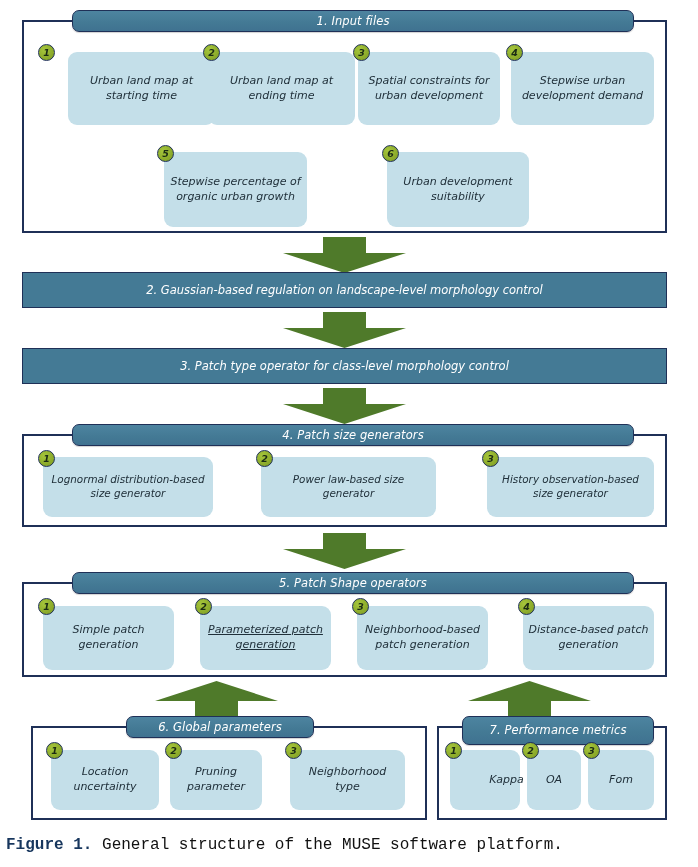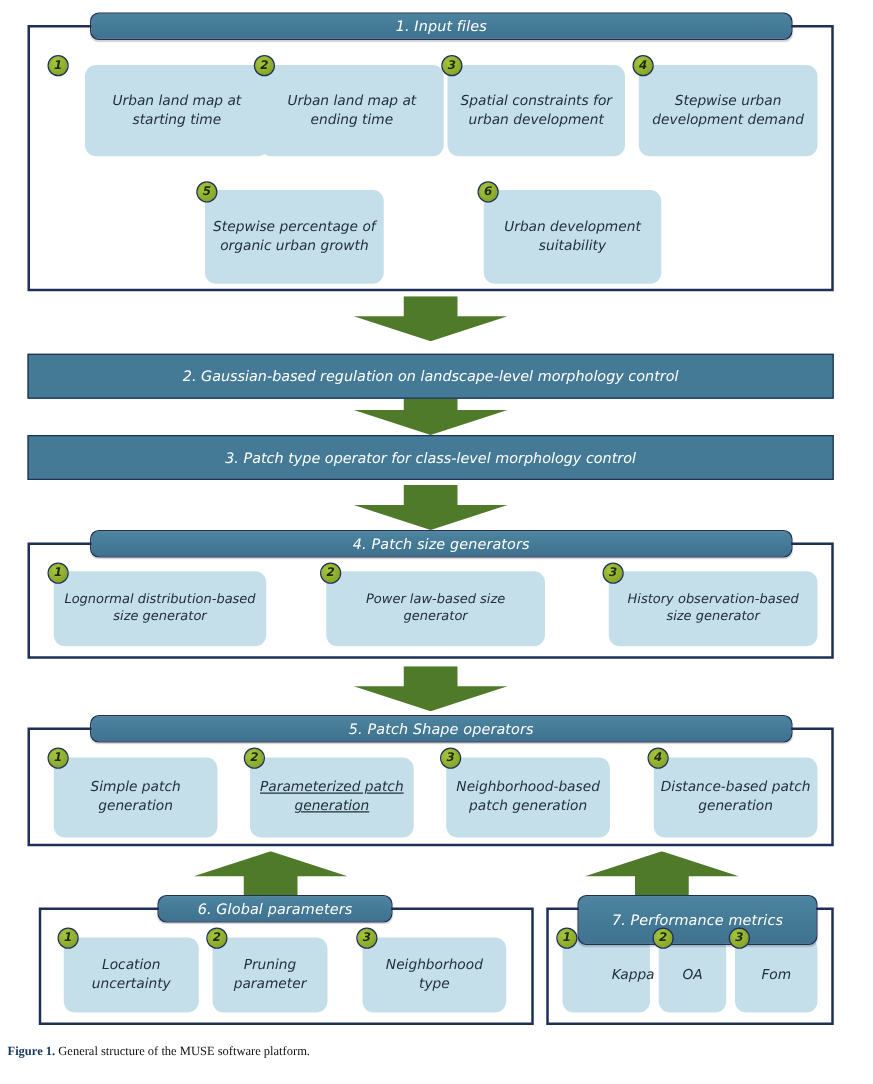--- a/index.html
+++ b/index.html
@@ -99,22 +99,22 @@
 
   
   .arrow { position: absolute; z-index: 3; }
   .arrow svg { display: block; }
 
   
   .caption {
     position: absolute;
     left: 6px;
     top: 836px;
-    font-family: Liberation Serif, serif;
-    font-size: 10px;
+    font-family: Liberation Mono, monospace;
+    font-size: 16px;
     color: #111111;
     white-space: nowrap;
   }
   .caption .lead {
     color: #17365d;
     font-weight: bold;
   }
 </style>
 </head>
 <body>
@@ -140,21 +140,21 @@
 
 <div class="item" style="left:387px; top:152px; width:142px; height:75px;">Urban development suitability</div>
 <div class="badge" style="left:382px; top:145px;">6</div>
 
 <div class="arrow" style="left:283px; top:237px; width:123px; height:36px;">
   <svg width="123" height="36" viewBox="0 0 123 36">
     <polygon points="40,0 83,0 83,16 123,16 61.5,36 0,16 40,16" fill="#4f7a2a"></polygon>
   </svg>
 </div>
 
-<div class="stagebar" style="left:22px; top:272px; width:645px; height:36px;margin-top:11px;">2. Gaussian-based regulation on landscape-level morphology control</div>
+<div class="stagebar" style="left:22px; top:272px; width:645px; height:36px;">2. Gaussian-based regulation on landscape-level morphology control</div>
 
 <div class="arrow" style="left:283px; top:312px; width:123px; height:36px;">
   <svg width="123" height="36" viewBox="0 0 123 36">
     <polygon points="40,0 83,0 83,16 123,16 61.5,36 0,16 40,16" fill="#4f7a2a"></polygon>
   </svg>
 </div>
 
 <div class="stagebar" style="left:22px; top:348px; width:645px; height:36px;">3. Patch type operator for class-level morphology control</div>
 
 <div class="arrow" style="left:283px; top:388px; width:123px; height:36px;">
@@ -218,21 +218,21 @@
 <div class="badge" style="left:46px; top:742px;">1</div>
 
 <div class="item" style="left:170px; top:750px; width:92px; height:60px;">Pruning parameter</div>
 <div class="badge" style="left:165px; top:742px;">2</div>
 
 <div class="item" style="left:290px; top:750px; width:115px; height:60px;">Neighborhood type</div>
 <div class="badge" style="left:285px; top:742px;">3</div>
 
 <div class="panel" style="left:437px; top:726px; width:230px; height:94px;"></div>
 
-<div class="pill" style="left:462px; top:716px; width:192px; height:40px;">7. Performance metrics</div>
+<div class="pill" style="left:462px; top:716px; width:192px; height:29px;">7. Performance metrics</div>
 
 <div class="item" style="left:450px; top:750px; width:70px; height:60px;padding-left:48px;">Kappa</div>
 <div class="badge" style="left:445px; top:742px;">1</div>
 
 <div class="item" style="left:527px; top:750px; width:54px; height:60px;">OA</div>
 <div class="badge" style="left:522px; top:742px;">2</div>
 
 <div class="item" style="left:588px; top:750px; width:66px; height:60px;">Fom</div>
 <div class="badge" style="left:583px; top:742px;">3</div>
 

